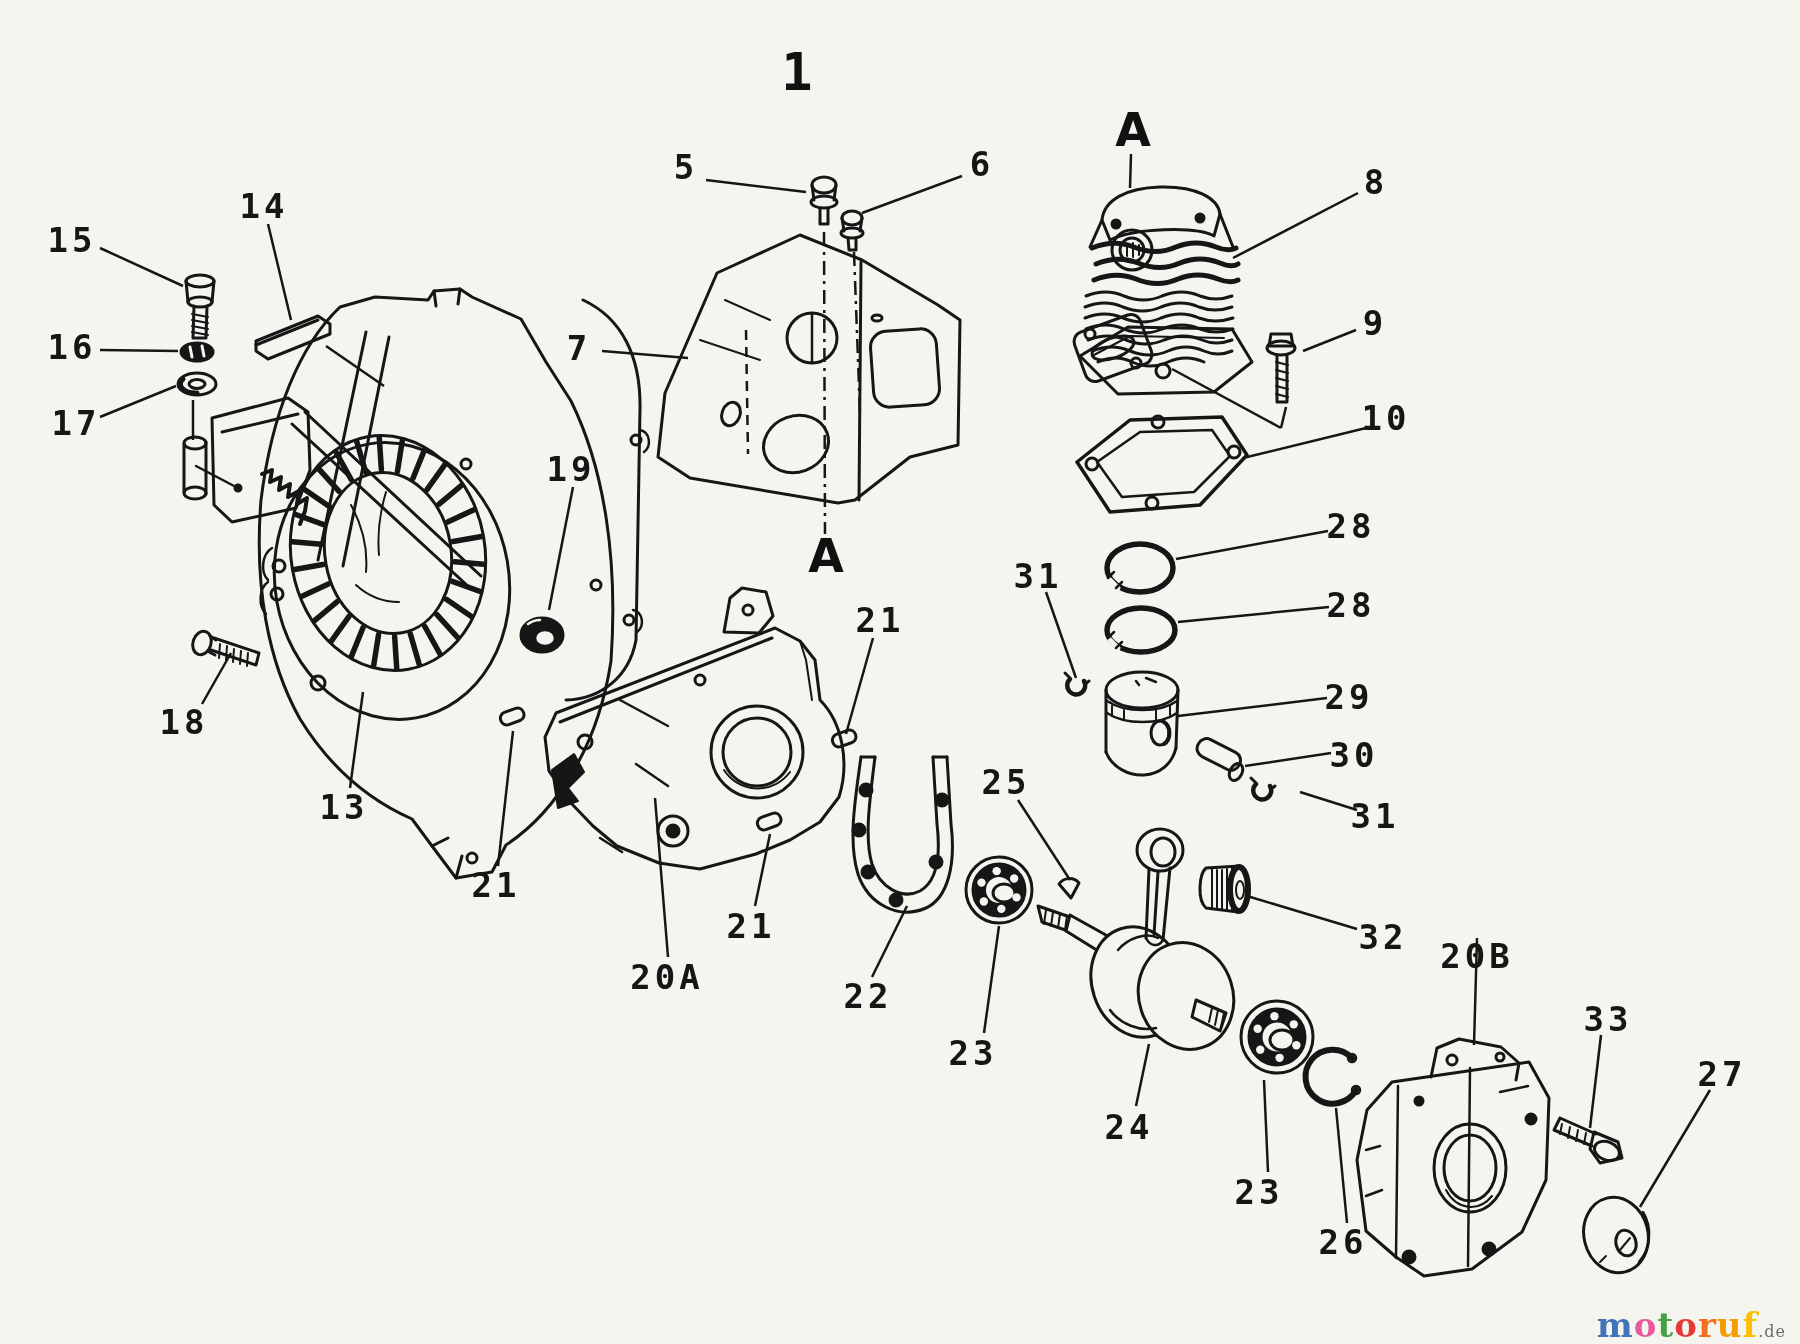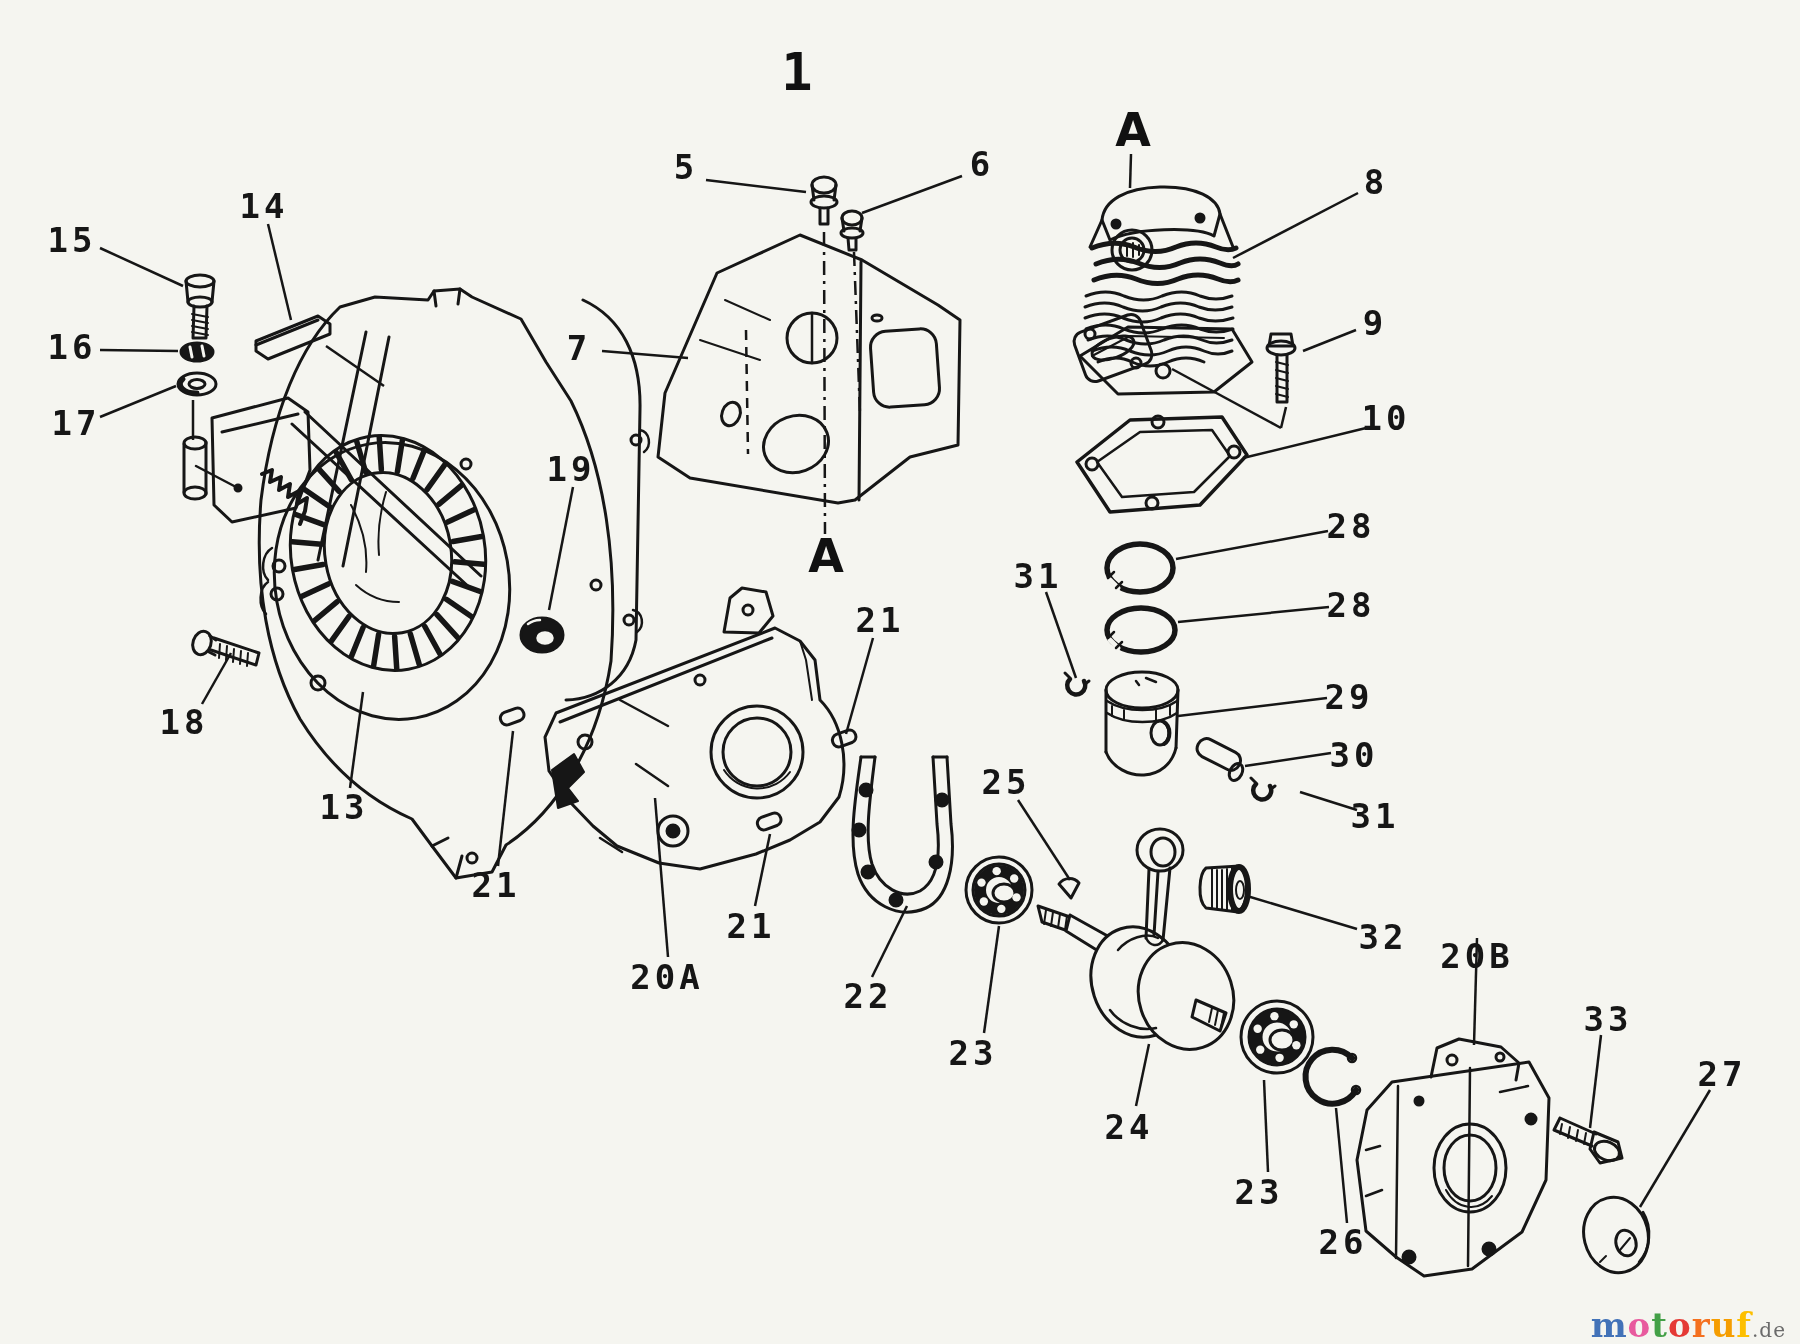--- a/index.html
+++ b/index.html
@@ -11,21 +11,21 @@
   .lbl{font-family:"DejaVu Sans Mono",monospace;font-weight:700;font-size:34px;
        letter-spacing:4px;fill:#161616;}
   .lbl-big{font-family:"DejaVu Sans Mono",monospace;font-weight:700;font-size:52px;fill:#111;}
   .marker{font-family:"DejaVu Sans",sans-serif;font-weight:800;font-size:46px;fill:#111;}
   .leader{stroke:#161616;stroke-width:2.5;fill:none;}
   #watermark{
     position:absolute;right:14px;bottom:2px;
     font-family:"DejaVu Serif",serif;font-weight:700;font-size:34px;line-height:1;
     letter-spacing:1px;
   }
-  #watermark .suffix{font-size:20px;font-weight:400;}
+  #watermark .suffix{font-size:16px;font-weight:400;}
 </style>
 </head>
 <body>
 
 <svg id="stage" width="1800" height="1344" viewBox="0 0 1800 1344">
 
   <g id="drawing" stroke="#161616" fill="none" stroke-width="3" stroke-linecap="round" stroke-linejoin="round">
 
     <g>
       <path d="M375,297 L340,307 C300,345 272,412 261,500 C254,586 268,662 300,719

